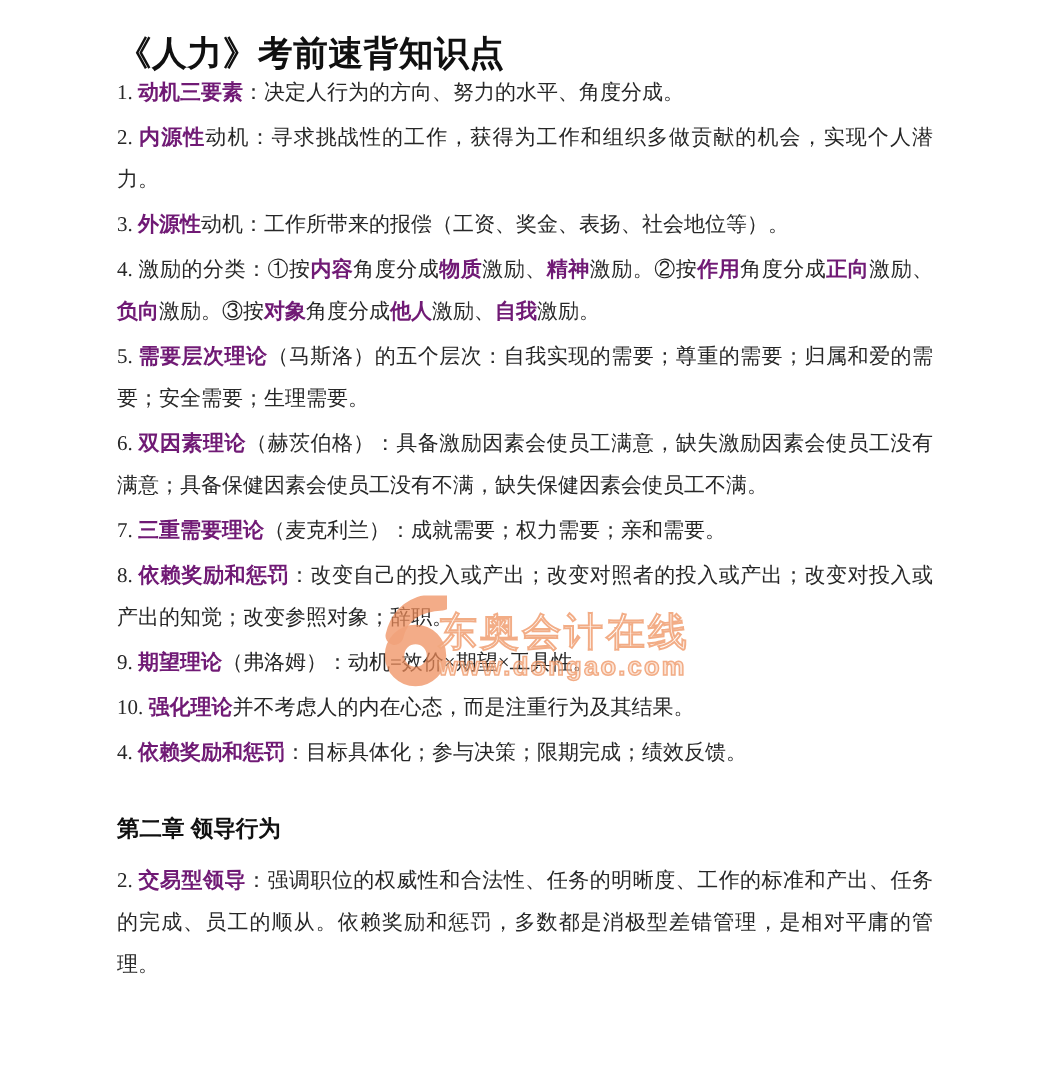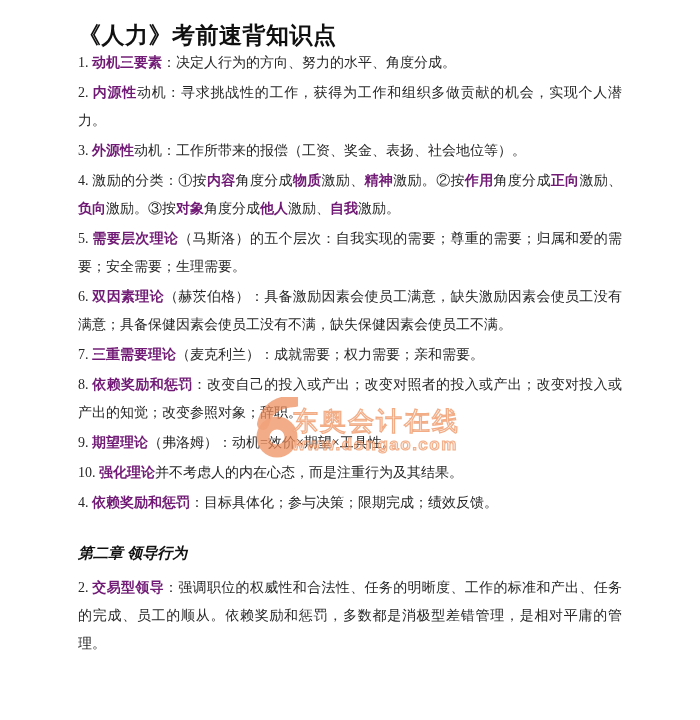--- a/index.html
+++ b/index.html
@@ -35,21 +35,20 @@
   .chapter-heading {
     font-family: "Liberation Sans", "DejaVu Sans", sans-serif;
     font-weight: bold;
     font-size: 15px;
     line-height: 19px;
     color: #101010;
     margin: 28px 0 12px 0;
   }
   .chapter-heading.later {
     margin-top: 26px;
-    font-style: italic;
   }
   .item {
     font-size: 14px;
     line-height: 28px;
     margin: 0 0 2px 0;
     text-align: justify;
     color: #272727;
   }
   .kw {
     color: #701a75;

